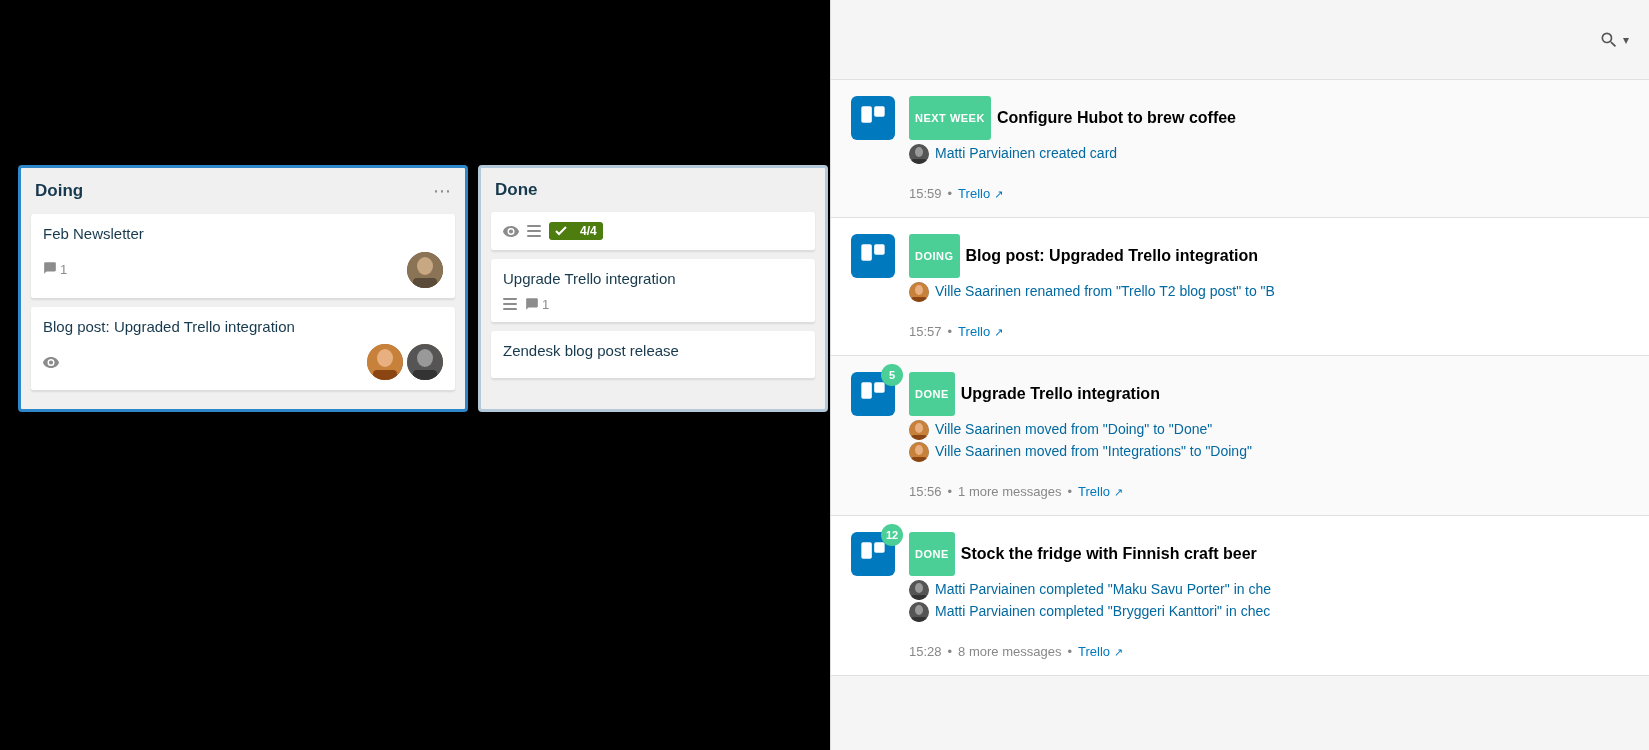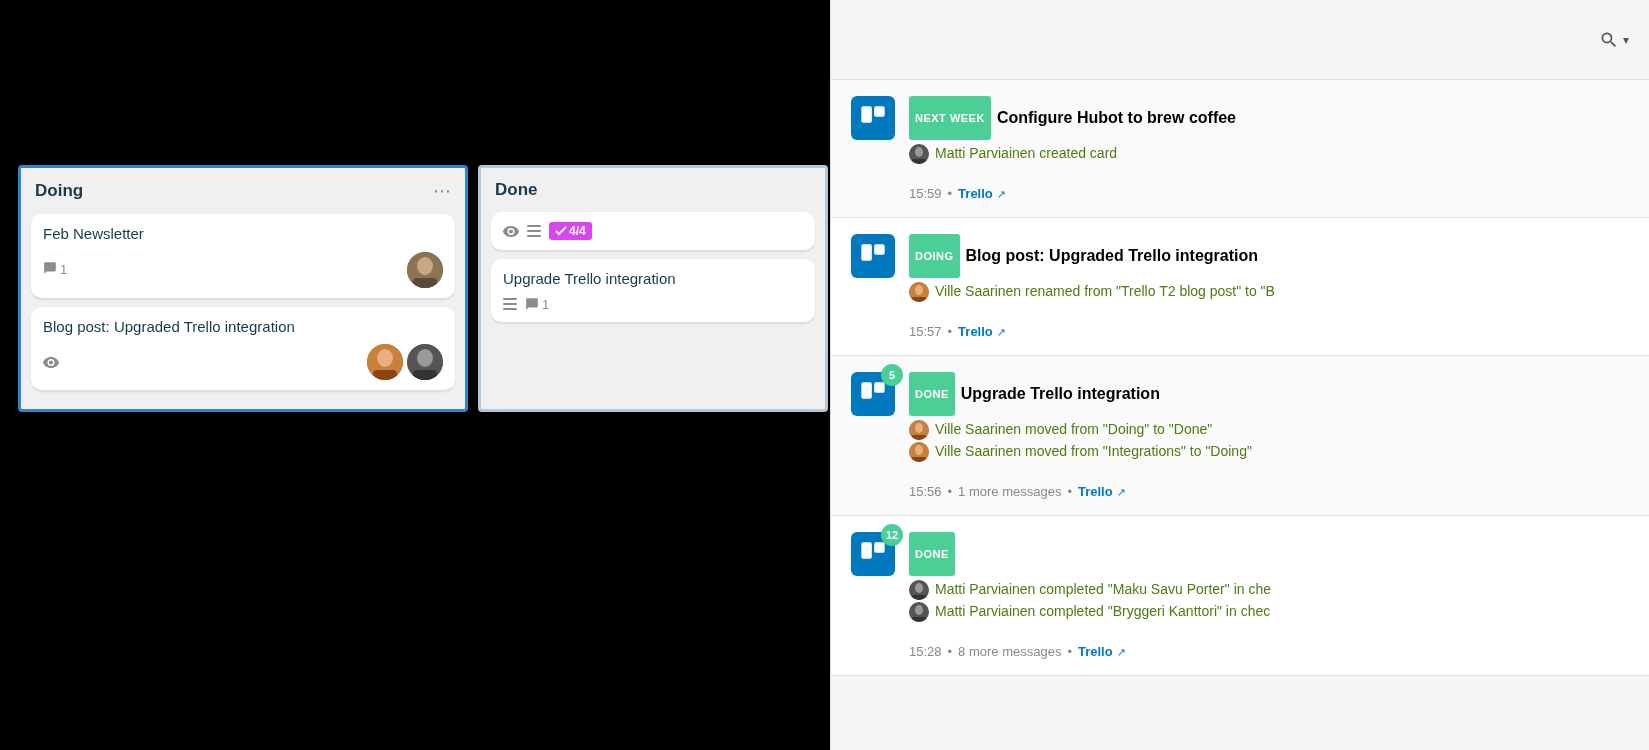--- a/index.html
+++ b/index.html
@@ -63,21 +63,21 @@
 
     .list-menu-icon {
       color: #888;
       font-size: 18px;
       cursor: pointer;
     }
 
     
     .card {
       background: #fff;
-      border-radius: 11px;
+      border-radius: 3px;
       padding: 10px 12px;
       margin-bottom: 8px;
       box-shadow: 0 1px 2px rgba(0,0,0,0.1);
       border-bottom: 1px solid #ddd;
     }
 
     .card-title {
       font-size: 15px;
       color: #17394d;
       margin-bottom: 8px;
@@ -103,29 +103,29 @@
       color: #8c8c8c;
       font-size: 13px;
     }
 
     .badge-icon {
       font-size: 14px;
       color: #8c8c8c;
     }
 
     .checklist-badge {
-      background: #d946ef;
+      background: #4d7c0f;
       color: #fff;
       border-radius: 3px;
       padding: 2px 6px;
       font-size: 12px;
       font-weight: 600;
       display: flex;
       align-items: center;
-      gap: 2px;
+      gap: 13px;
     }
 
     .card-avatars {
       display: flex;
       gap: 4px;
     }
 
     .avatar {
       width: 36px;
       height: 36px;
@@ -289,37 +289,37 @@
       width: 20px;
       height: 20px;
       border-radius: 50%;
       background: #888;
       flex-shrink: 0;
       overflow: hidden;
     }
 
     .notif-text {
       font-size: 14px;
-      color: #4d7c0f;
+      color: #0369a1;
       line-height: 1.4;
     }
 
     .notif-meta {
       font-size: 13px;
       color: #888;
       margin-top: 22px;
       display: flex;
       align-items: center;
       gap: 4px;
     }
 
     .notif-link {
       color: #0079bf;
       text-decoration: none;
-      font-weight: 700;
+      font-weight: 400;
     }
 
     .external-icon {
       display: inline-block;
       width: 12px;
       height: 12px;
       color: #0079bf;
       font-size: 11px;
     }
 
@@ -440,20 +440,23 @@
             <span class="badge">
               <svg width="14" height="14" viewBox="0 0 24 24" fill="#8c8c8c">
                   <path d="M20 2H4c-1.1 0-2 .9-2 2v18l4-4h14c1.1 0 2-.9 2-2V4c0-1.1-.9-2-2-2z"></path>
                 </svg>
               <span>1</span>
             </span>
           </div>
         </div>
       </div>
 
+      <div class="card">
+        <div class="card-title">Zendesk blog post release</div>
+      </div>
     </div>
 
   </div>
 </div>
 
 <div class="notifications-panel">
   <div class="notifications-header">
     <button class="search-btn">
       <svg width="20" height="20" viewBox="0 0 24 24" fill="#555">
           <path d="M15.5 14h-.79l-.28-.27A6.471 6.471 0 0016 9.5 6.5 6.5 0 109.5 16c1.61 0 3.09-.59 4.23-1.57l.27.28v.79l5 4.99L20.49 19l-4.99-5zm-6 0C7.01 14 5 11.99 5 9.5S7.01 5 9.5 5 14 7.01 14 9.5 11.99 14 9.5 14z"></path>
@@ -582,20 +585,21 @@
           <svg viewBox="0 0 24 24" fill="white">
               <rect x="2" y="2" width="9" height="14" rx="1.5"></rect>
               <rect x="13" y="2" width="9" height="9" rx="1.5"></rect>
             </svg>
         </div>
         <div class="notif-badge">12</div>
       </div>
       <div class="notif-content">
         <div class="notif-title-line">
           <span class="notif-label label-done">DONE</span>
+          <span class="notif-title">Stock the fridge with Finnish craft beer</span>
         </div>
         <div class="notif-detail-line">
           <div class="notif-avatar-small avatar-matti">
             <svg width="20" height="20" viewBox="0 0 20 20">
                 <rect width="20" height="20" fill="#555" rx="10"></rect>
                 <ellipse cx="10" cy="8" rx="4" ry="5" fill="#999"></ellipse>
                 <rect x="2" y="15" width="16" height="8" rx="3" fill="#333"></rect>
               </svg>
           </div>
           <span class="notif-text">Matti Parviainen completed "Maku Savu Porter" in che</span>

